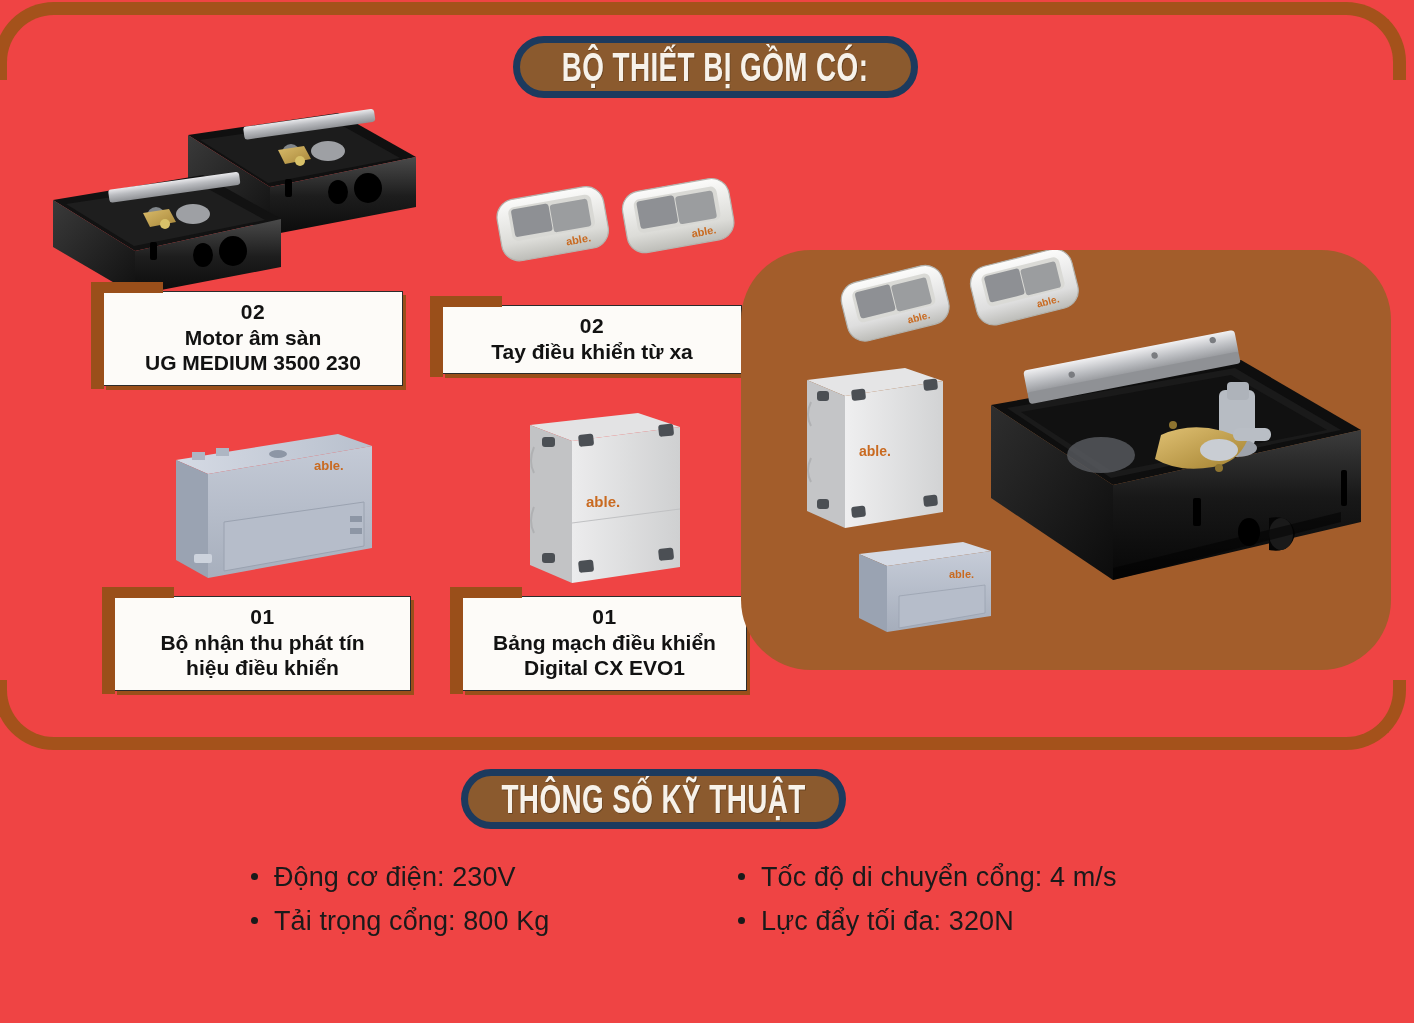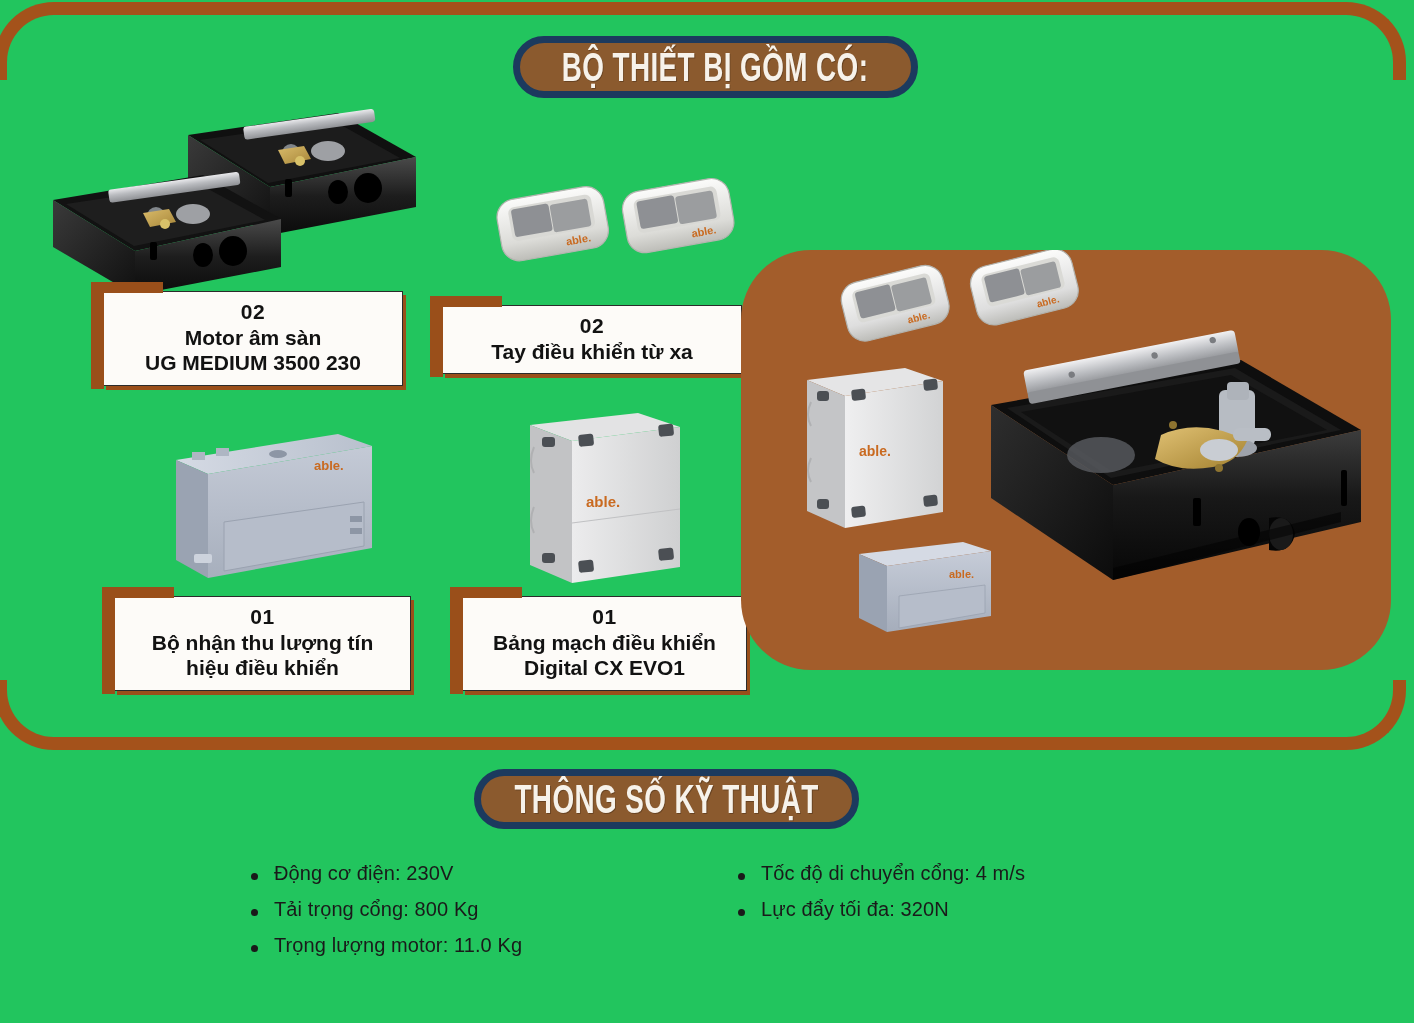--- a/index.html
+++ b/index.html
@@ -3,21 +3,21 @@
 <meta charset="utf-8">
 <title>Bộ thiết bị gồm có</title>
 <style>
   * { box-sizing: border-box; margin: 0; padding: 0; }
   html, body {
     width: 1414px; height: 1023px;
     background: #ffffff;
     font-family: "Liberation Sans", sans-serif;
     overflow: hidden;
   }
-  .page { position: relative; width: 1414px; height: 1023px; background: #22c55e; }
+  .page { position: relative; width: 1414px; height: 1023px; background: #ef4444; }
 
   
   .frame-top {
     position: absolute; left: -6px; top: 2px; width: 1412px; height: 120px;
     border-top: 13px solid #A4521B;
     border-left: 13px solid #A4521B;
     border-right: 13px solid #A4521B;
     border-top-left-radius: 60px;
     border-top-right-radius: 60px;
     border-bottom: none;
@@ -45,21 +45,21 @@
   }
   .banner span {
     font-weight: 700;
     font-size: 34px;
     transform: scaleX(0.82) scaleY(1.18);
     transform-origin: center;
     white-space: nowrap;
     text-shadow: 1px 1px 0 rgba(0,0,0,.25);
   }
   #banner-top   { left: 513px; top: 36px;  width: 405px; height: 62px; }
-  #banner-specs { left: 474px; top: 769px; width: 385px; height: 60px; }
+  #banner-specs { left: 461px; top: 769px; width: 385px; height: 60px; }
 
   
   .img-area { position: absolute; }
 
   
   .svgbox { display: block; width: 100%; height: 100%; }
 
   
   .label {
     position: absolute;
@@ -103,21 +103,21 @@
     border-radius: 70px;
   }
 
   
   .spec-col { position: absolute; }
   #spec-left  { left: 246px; top: 862px; width: 430px; }
   #spec-right { left: 733px; top: 862px; width: 460px; }
   .spec-col ul { list-style: none; }
   .spec-col li {
     position: relative;
-    font-size: 20px;
+    font-size: 27px;
     color: #1a1a1a;
     padding-left: 28px;
     margin-bottom: 13px;
     white-space: nowrap;
     letter-spacing: .1px;
   }
   .spec-col li::before {
     content: "";
     position: absolute; left: 5px; top: 11px;
     width: 7px; height: 7px; border-radius: 50%;
@@ -281,21 +281,21 @@
     <span class="ltext">UG MEDIUM 3500 230</span>
   </div>
 
   <div class="label" id="label-remote">
     <span class="qty">02</span>
     <span class="ltext">Tay điều khiển từ xa</span>
   </div>
 
   <div class="label" id="label-recv">
     <span class="qty">01</span>
-    <span class="ltext">Bộ nhận thu lượng tín</span>
+    <span class="ltext">Bộ nhận thu phát tín</span>
     <span class="ltext">hiệu điều khiển</span>
   </div>
 
   <div class="label" id="label-board">
     <span class="qty">01</span>
     <span class="ltext">Bảng mạch điều khiển</span>
     <span class="ltext">Digital CX EVO1</span>
   </div>
 
   <div id="product-panel">
@@ -413,21 +413,20 @@
   </div>
 
   <div class="banner" id="banner-specs">
     <span>THÔNG SỐ KỸ THUẬT</span>
   </div>
 
   <div class="spec-col" id="spec-left">
     <ul>
       <li>Động cơ điện: 230V</li>
       <li>Tải trọng cổng: 800 Kg</li>
-      <li>Trọng lượng motor: 11.0 Kg</li>
     </ul>
   </div>
 
   <div class="spec-col" id="spec-right">
     <ul>
       <li>Tốc độ di chuyển cổng: 4 m/s</li>
       <li>Lực đẩy tối đa: 320N</li>
     </ul>
   </div>
 

